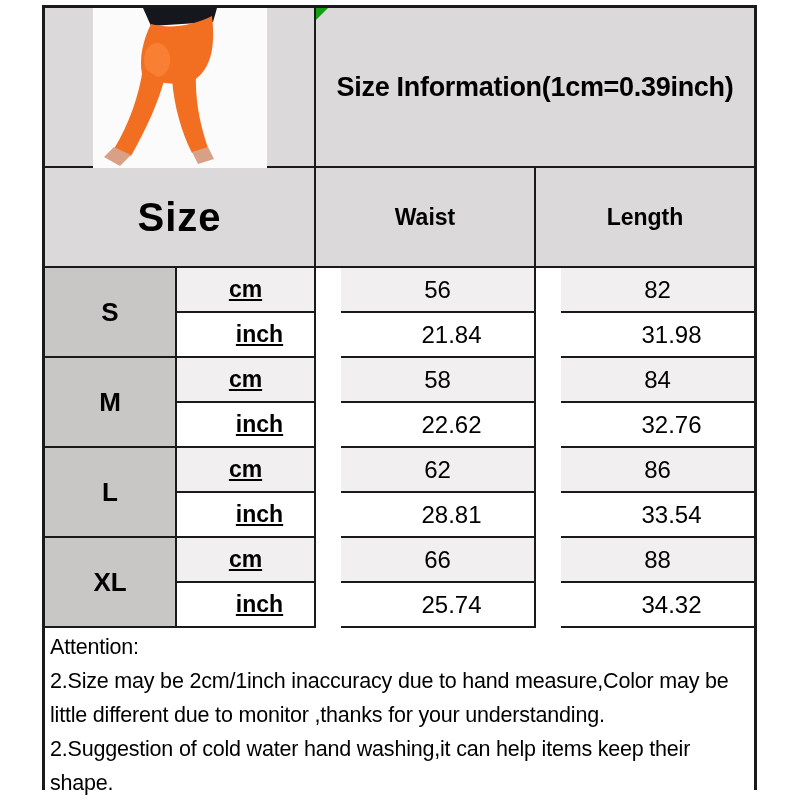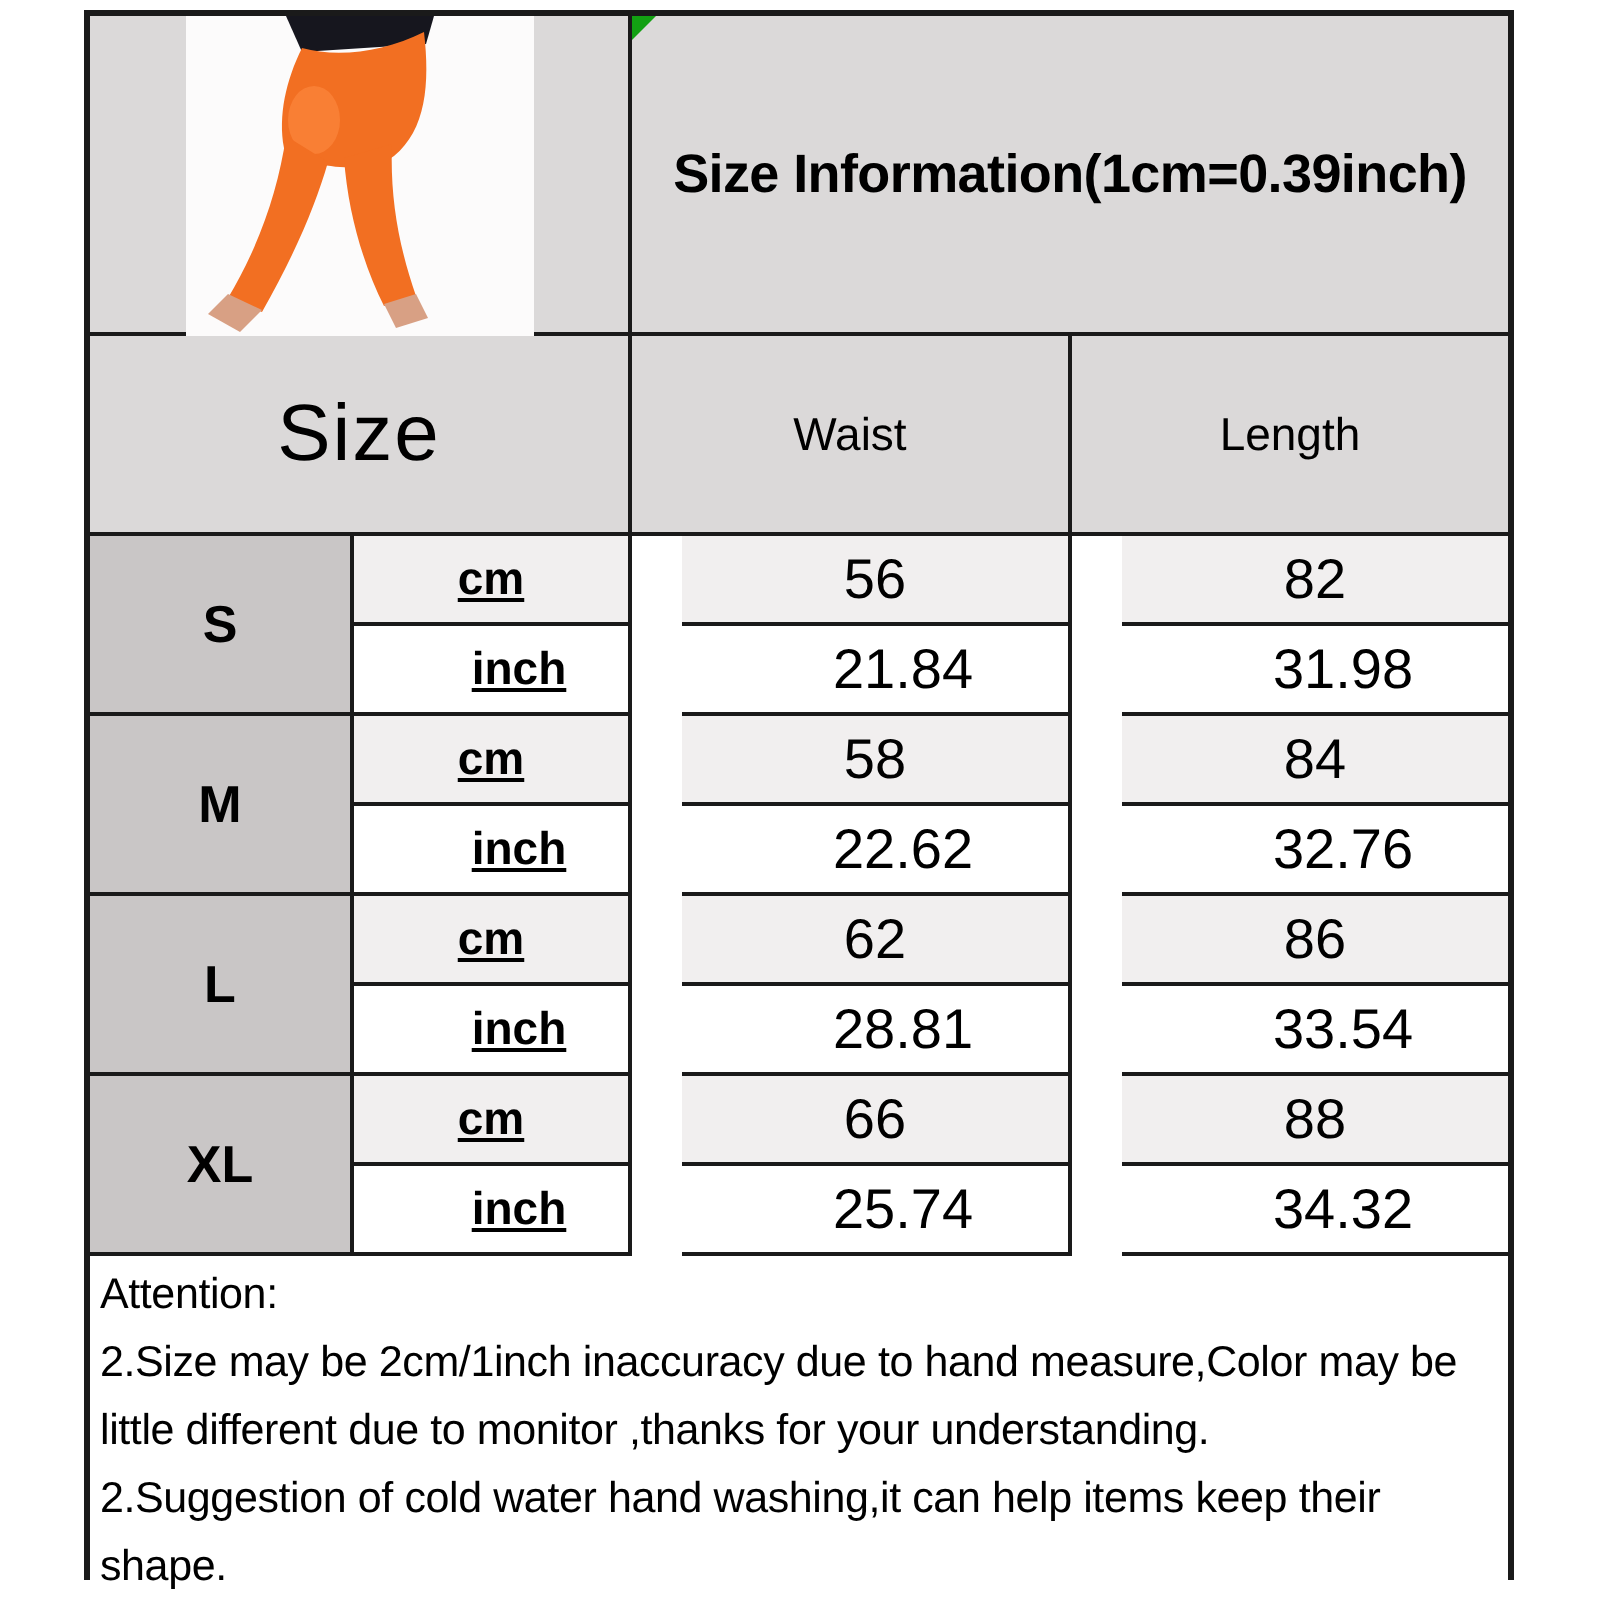--- a/index.html
+++ b/index.html
@@ -23,26 +23,26 @@
   .bg-mid   { background:#c9c6c6; }
   .bg-tint  { background:#f1efef; }
   .bg-white { background:#ffffff;padding-left:28px; }
 
   .photo-cell { grid-column:1/3; grid-row:1; }
   .photo-frame { width:174px; height:100%; background:#fcfbfb; }
   .title-cell { grid-column:3/5; grid-row:1; position:relative; }
   .title-text { font-size:27px; font-weight:bold; letter-spacing:-0.3px; }
   .flag { position:absolute; left:0; top:0; width:12px; height:12px; }
 
-  .size-header { grid-column:1/3; grid-row:2; font-size:40px; font-weight:normal; letter-spacing:1px; }
-  .col-header  { font-size:23px; font-weight:normal; }
+  .size-header { grid-column:1/3; grid-row:2; font-size:40px; font-weight:bold; letter-spacing:1px; }
+  .col-header  { font-size:23px; font-weight:bold; }
 
   .size-label { font-size:26px; font-weight:bold; }
   .unit-label { font-size:23px; font-weight:bold;text-decoration:underline; }
-  .num { font-size:28px;margin-left:25px; }
+  .num { font-size:24px;margin-left:25px; }
 
   .attention-cell {
     grid-column:1/5; grid-row:11;
     display:block; padding:2px 5px;
     font-size:21.5px; line-height:34px; letter-spacing:-0.2px;
   }
 </style>
 </head>
 <body>
 

